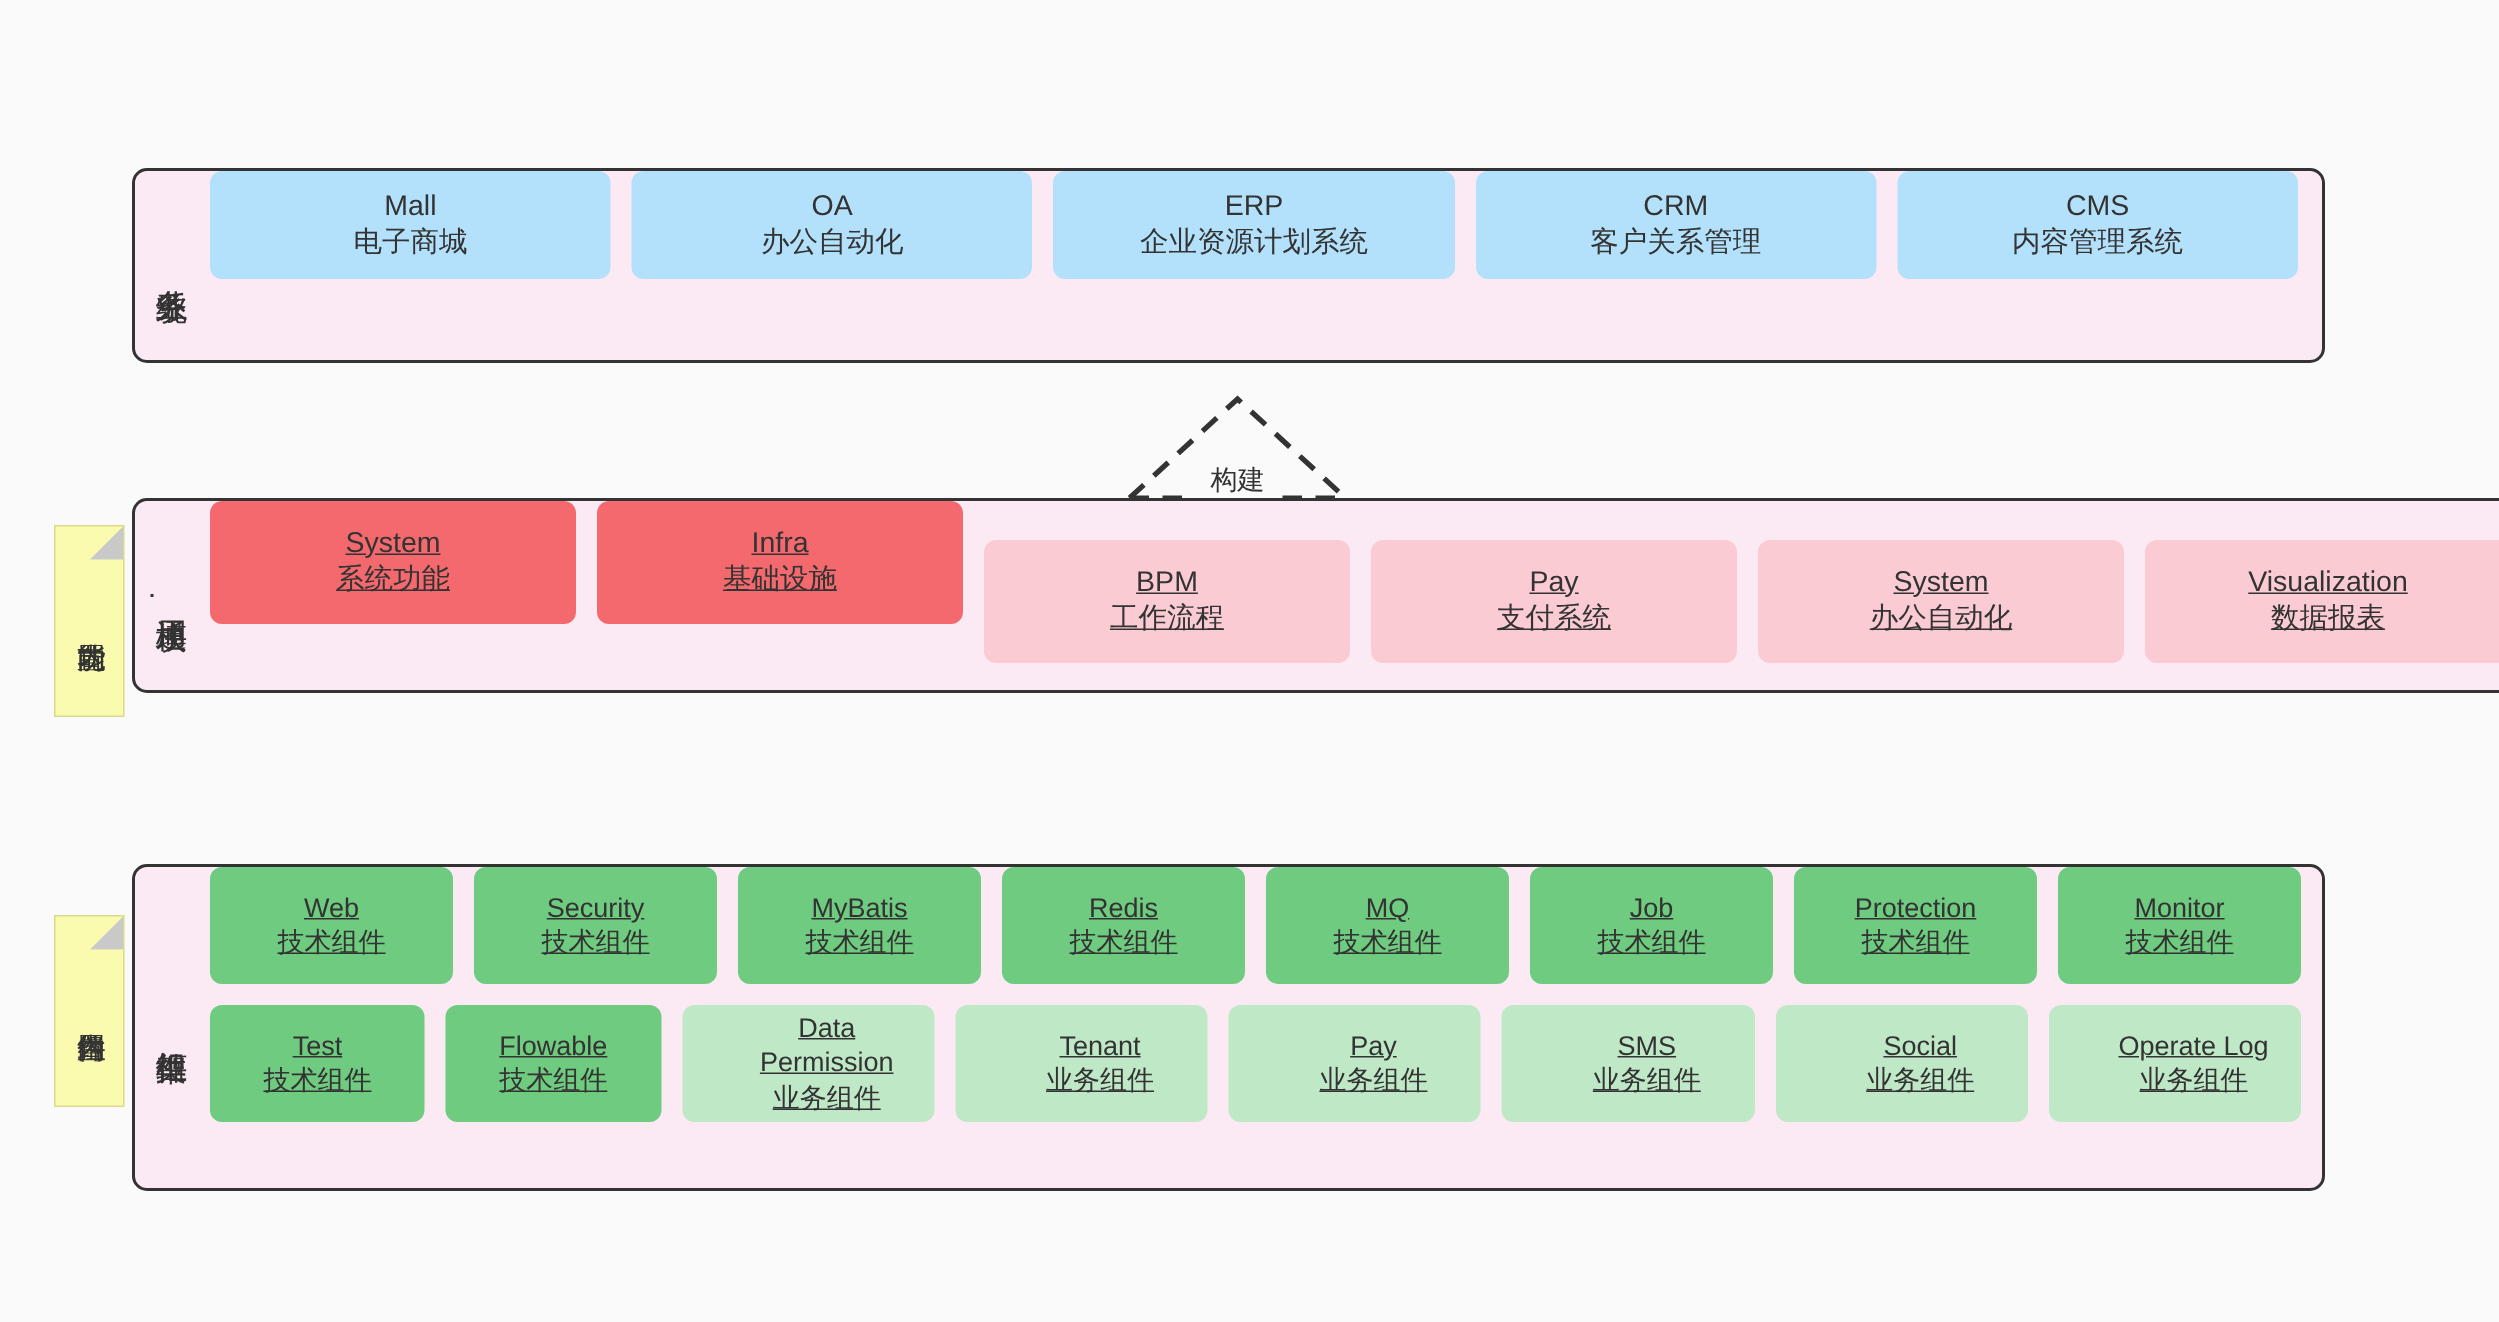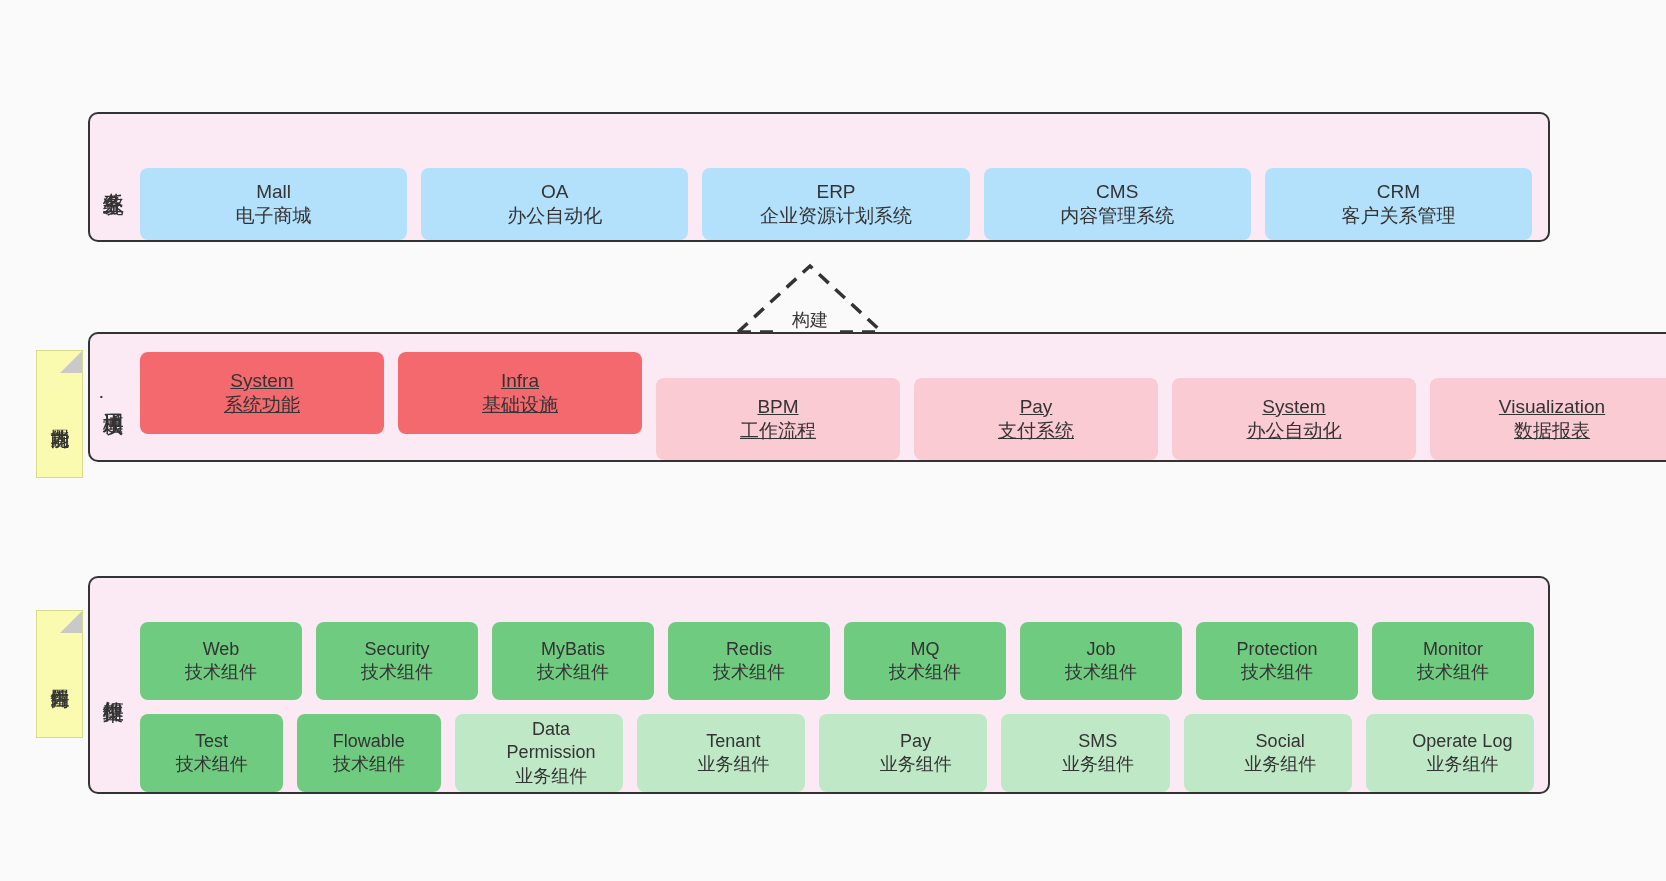--- a/index.html
+++ b/index.html
@@ -49,21 +49,21 @@
     writing-mode: vertical-rl;
     text-orientation: upright;
     white-space: pre;
     user-select: none;
   }
 
   .layer-body {
     flex: 1 1 auto;
     display: flex;
     flex-direction: column;
-    justify-content: flex-end;
+    justify-content: flex-start;
     gap: 14px;
     padding: 0 14px 0 4px;
   }
 
   .row {
     display: flex;
     flex-direction: row;
     gap: 14px;
   }
 
@@ -94,21 +94,21 @@
 
   
   #layer-business { left: 88px;  top: 112px; width: 1462px; height: 130px; }
   #layer-business .layer-body { padding-right: 16px; }
   #layer-business .card { height: 72px; }
 
   #layer-modules  { left: 88px;  top: 332px; width: 1602px; height: 130px; text-decoration: underline; }
   #layer-modules .card { height: 82px; }
 
   #layer-framework{ left: 88px;  top: 576px; width: 1462px; height: 218px; }
-  #layer-framework .card { height: 78px; font-size: 18px; }
+  #layer-framework .card { height: 78px; font-size: 18px; text-decoration: underline; }
 
   
   .tag {
     position: absolute;
     box-sizing: border-box;
     width: 47px;
     background: #fbfbaf;
     border: 1px solid #d9d98f;
     display: flex;
     align-items: center;
@@ -144,21 +144,21 @@
     position: absolute;
     left: 50%;
     transform: translateX(-50%);
     bottom: 20px;
     font-size: 18px;
     color: #333333;
     background: transparent;
     white-space: nowrap;
     user-select: none;
   }
-  #connector-build     { left: 720px; top: 256px; }
+  #connector-build     { left: 735px; top: 256px; }
   #connector-implement { left: 760px; top: 488px; }
 </style>
 </head>
 <body>
 
 <div class="canvas">
 
   <div class="layer" id="layer-business">
     <div class="layer-label">业务系统</div>
     <div class="layer-body">
@@ -169,26 +169,26 @@
         </div>
         <div class="card card-blue">
           <span class="ttl">OA</span>
           <span class="sub">办公自动化</span>
         </div>
         <div class="card card-blue">
           <span class="ttl">ERP</span>
           <span class="sub">企业资源计划系统</span>
         </div>
         <div class="card card-blue">
+          <span class="ttl">CRM</span>
+          <span class="sub">客户关系管理</span>
+        </div>
+        <div class="card card-blue">
           <span class="ttl">CMS</span>
           <span class="sub">内容管理系统</span>
-        </div>
-        <div class="card card-blue">
-          <span class="ttl">CRM</span>
-          <span class="sub">客户关系管理</span>
         </div>
       </div>
     </div>
   </div>
 
   <div class="connector" id="connector-build">
     <svg width="180" height="96" viewBox="0 0 180 96" xmlns="http://www.w3.org/2000/svg">
       <path d="M 18 76 L 90 10 L 162 76" fill="none" stroke="#333333" stroke-width="3.5" stroke-dasharray="13,9" stroke-linecap="butt"></path>
       <path d="M 60 76 L 60 96 M 120 76 L 120 96 M 18 76 L 60 76 M 120 76 L 162 76" fill="none" stroke="#333333" stroke-width="3.5" stroke-dasharray="13,9" stroke-linecap="butt"></path>
     </svg>

